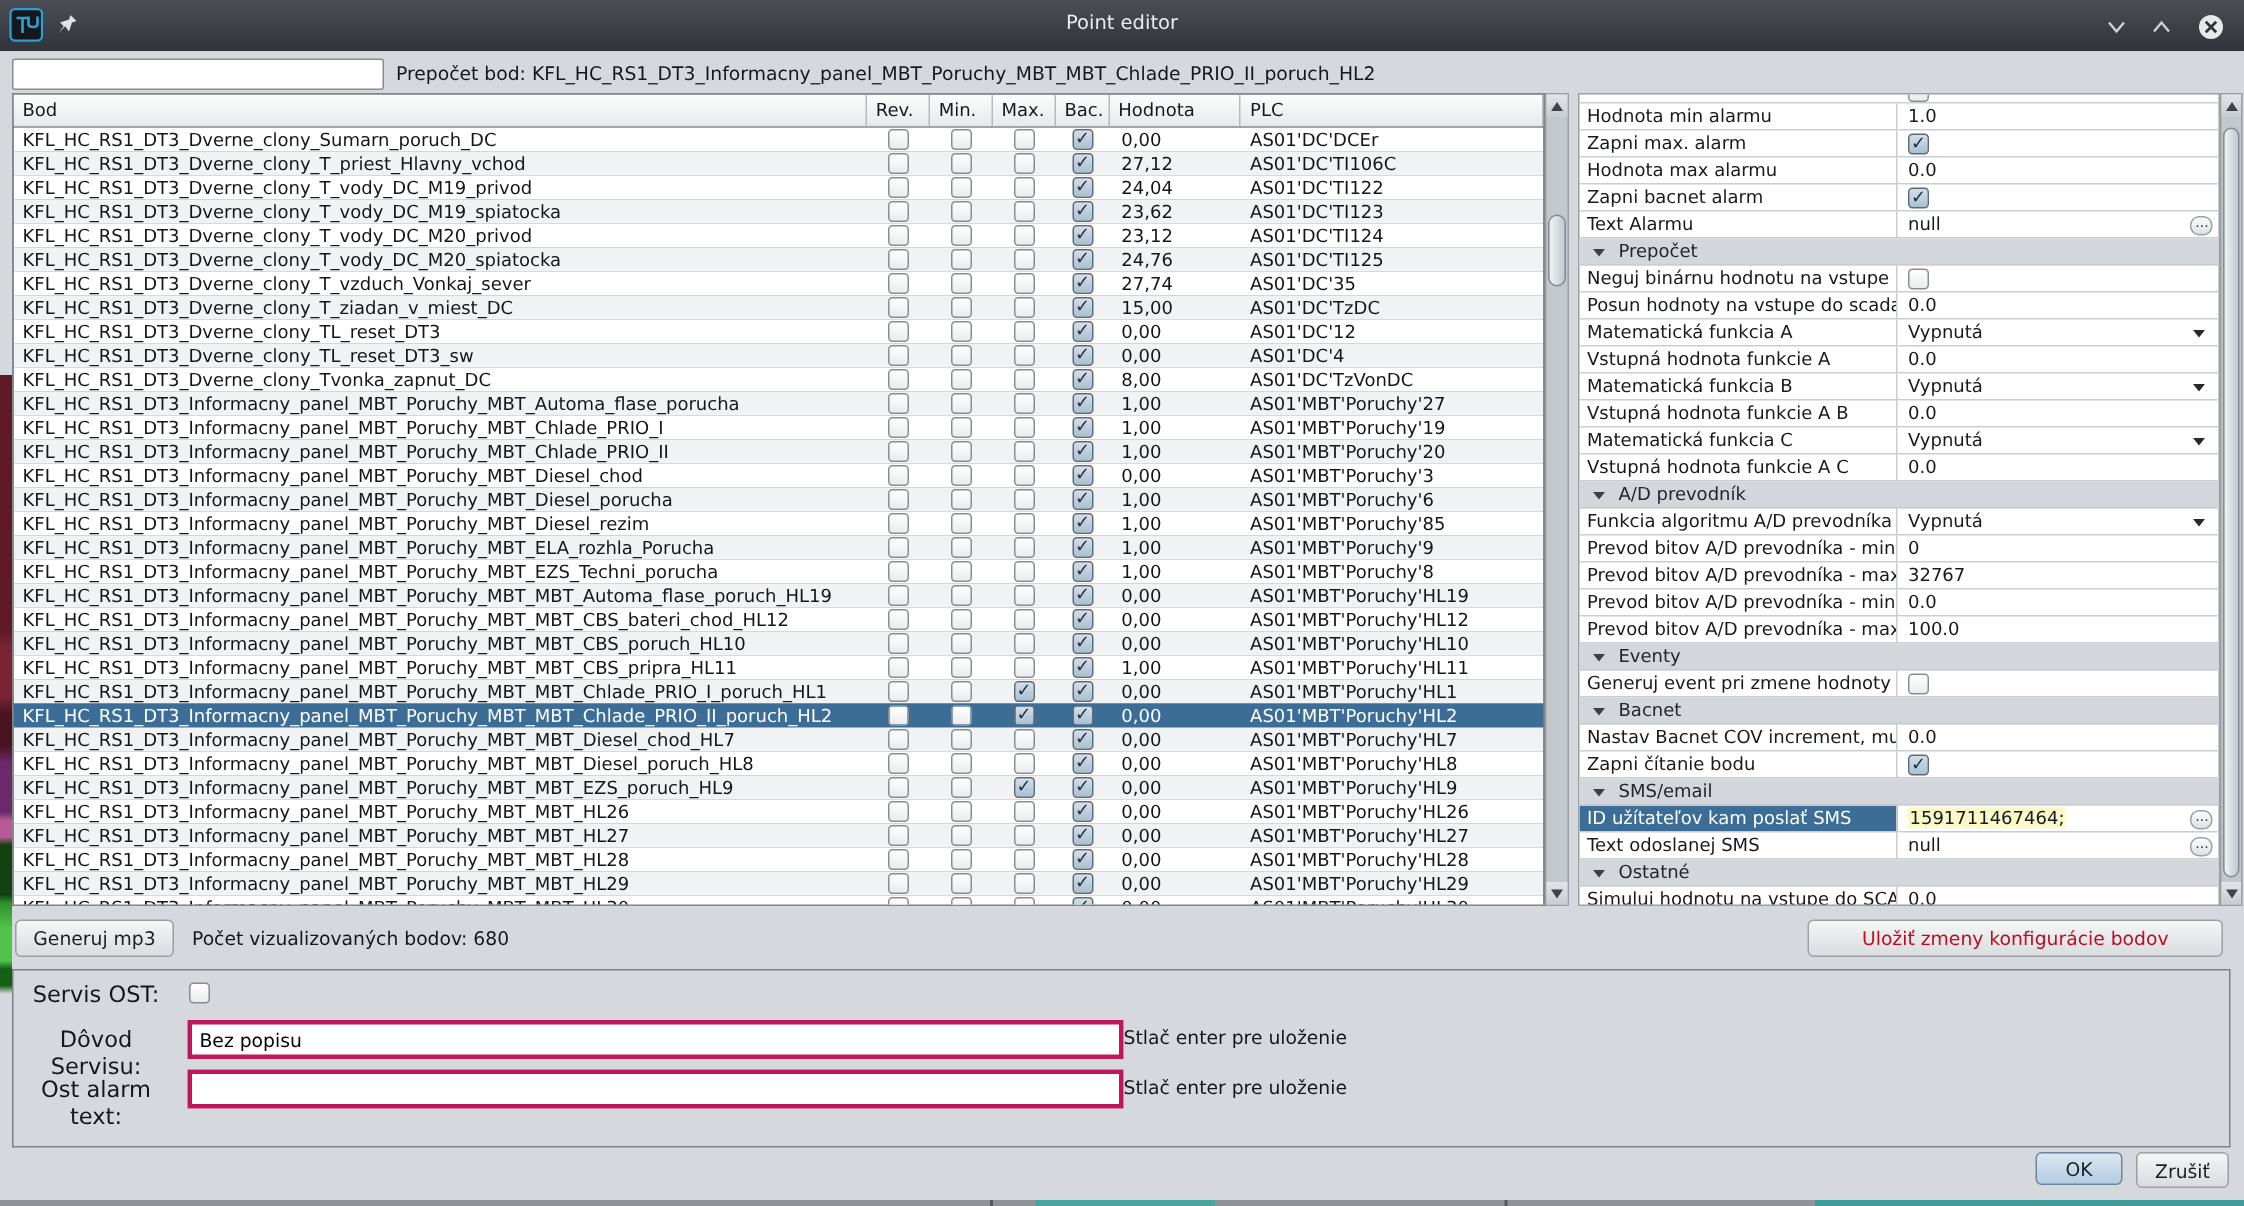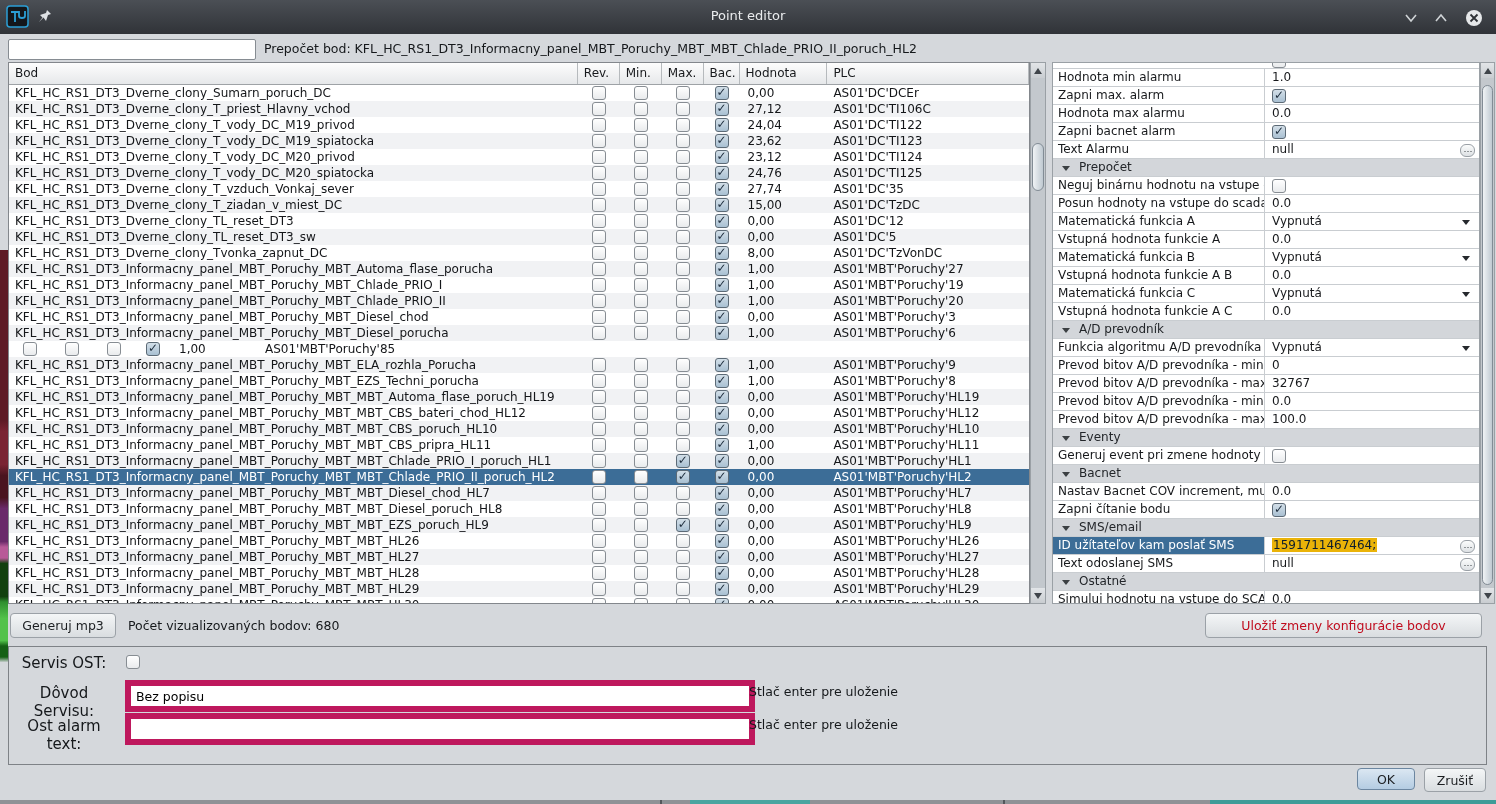--- a/index.html
+++ b/index.html
@@ -69,42 +69,42 @@
   .prow{display:flex;height:18px;line-height:17px;border-bottom:1px solid #c9cdd1;box-sizing:border-box;}
   .plabel{width:212px;padding-left:5px;border-right:1px solid #c9cdd1;box-sizing:border-box;
           overflow:hidden;white-space:nowrap;color:#17191c;}
   .pvalue{flex:1;padding-left:7px;position:relative;overflow:hidden;white-space:nowrap;color:#17191c;}
   .pvalue .cb{margin-top:2px;}
   .prow.section{background:#d3d6da;display:block;padding-left:26px;position:relative;color:#23262a;}
   .prow.section::before{content:"";position:absolute;left:9px;top:7px;width:0;height:0;
           border-left:4px solid transparent;border-right:4px solid transparent;
           border-top:5px solid #3c4043;}
   .prow.sel .plabel{background:#3c6d97;color:#fff;}
-  .val-sel{background:#eab308;color:#0c1d2e;padding:0 1px;}
+  .val-sel{background:#fef9c3;color:#0c1d2e;padding:0 1px;}
   .dd-arrow{position:absolute;right:9px;top:7px;width:0;height:0;border-left:4px solid transparent;
           border-right:4px solid transparent;border-top:5px solid #26292d;}
   .dots{position:absolute;right:4px;top:3px;width:13px;height:11px;border:1px solid #9aa0a6;
         border-radius:6px;background:linear-gradient(#fbfcfc,#dde1e4);text-align:center;
         color:#33373b;cursor:pointer;}
   .dots::after{content:"…";font-size:9px;line-height:8px;display:block;letter-spacing:-1px;}
 
   
   .btn{font-family:"DejaVu Sans",sans-serif;font-size:12.5px;color:#1c1f22;
        background:linear-gradient(#f4f6f7,#d9dde0);border:1px solid #9ba1a7;border-radius:4px;
        height:25px;cursor:pointer;}
   .btn.genmp3{position:absolute;left:10px;top:613px;width:106px;}
   .count{position:absolute;left:128px;top:618px;font-size:12.5px;color:#15181b;}
   .btn.save{position:absolute;right:14px;top:613px;width:277px;color:#c00c1e;}
 
   
   .servicebox{position:absolute;left:8px;top:646px;width:1479px;height:119px;
               border:1px solid #7e8287;box-sizing:border-box;}
   .sv-label{position:absolute;font-size:15px;color:#15181b;text-align:center;width:110px;left:0;}
   .servicebox .cbwrap{position:absolute;left:117px;top:7px;}
-  .sv-input{position:absolute;left:116px;width:608px;height:16px;border:6px solid #be185d;
+  .sv-input{position:absolute;left:116px;width:608px;height:16px;border:3px solid #be185d;
             background:#fff;font:12.5px "DejaVu Sans",sans-serif;padding:2px 5px;}
   .sv-hint{position:absolute;left:740px;font-size:12.5px;color:#15181b;}
 
   
   .btn.ok{position:absolute;left:1357px;top:768px;width:58px;height:22px;
           background:linear-gradient(#dbe7f2,#b4cce2);border-color:#6c86a0;}
   .btn.cancel{position:absolute;left:1424px;top:768px;width:62px;height:24px;}
 
   
   .bg-sliver{position:absolute;left:0;top:250px;width:8px;height:550px;
@@ -338,21 +338,21 @@
             <div class="td cbc">
               <span class="cb"></span>
             </div>
             <div class="td cbc">
               <span class="cb"></span>
             </div>
             <div class="td cbc bac">
               <span class="cb checked"></span>
             </div>
             <div class="td val">0,00</div>
-            <div class="td plc">AS01'DC'5</div>
+            <div class="td plc">AS01'DC'4</div>
           </div>
           <div class="tr">
             <div class="td name">KFL_HC_RS1_DT3_Dverne_clony_Tvonka_zapnut_DC</div>
             <div class="td cbc">
               <span class="cb"></span>
             </div>
             <div class="td cbc">
               <span class="cb"></span>
             </div>
             <div class="td cbc">
@@ -443,20 +443,21 @@
             <div class="td cbc">
               <span class="cb"></span>
             </div>
             <div class="td cbc bac">
               <span class="cb checked"></span>
             </div>
             <div class="td val">1,00</div>
             <div class="td plc">AS01'MBT'Poruchy'6</div>
           </div>
           <div class="tr">
+            <div class="td name">KFL_HC_RS1_DT3_Informacny_panel_MBT_Poruchy_MBT_Diesel_rezim</div>
             <div class="td cbc">
               <span class="cb"></span>
             </div>
             <div class="td cbc">
               <span class="cb"></span>
             </div>
             <div class="td cbc">
               <span class="cb"></span>
             </div>
             <div class="td cbc bac">

